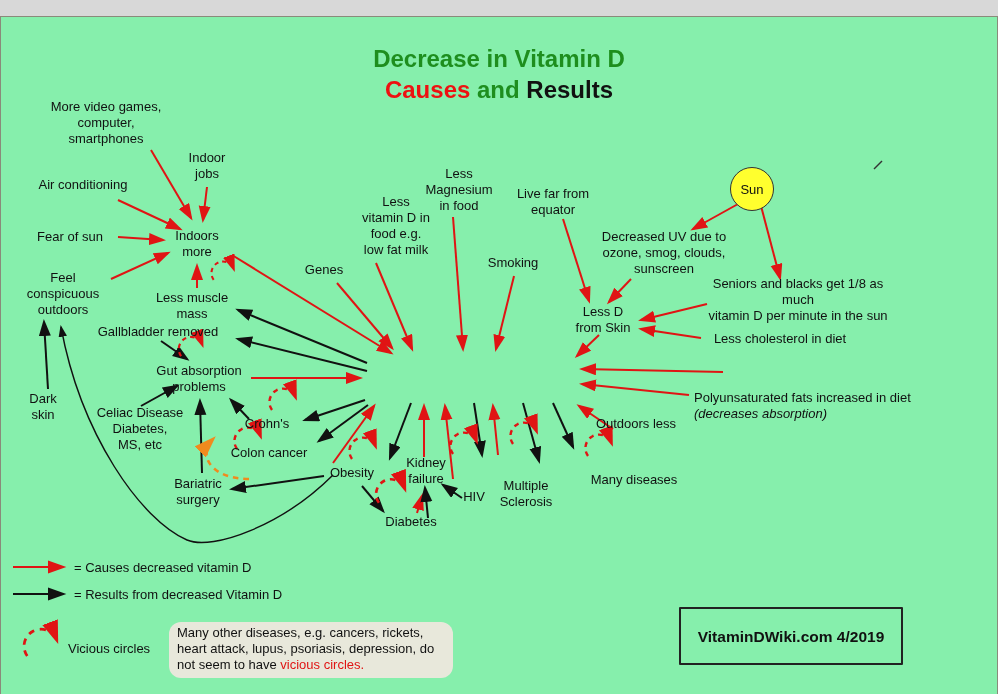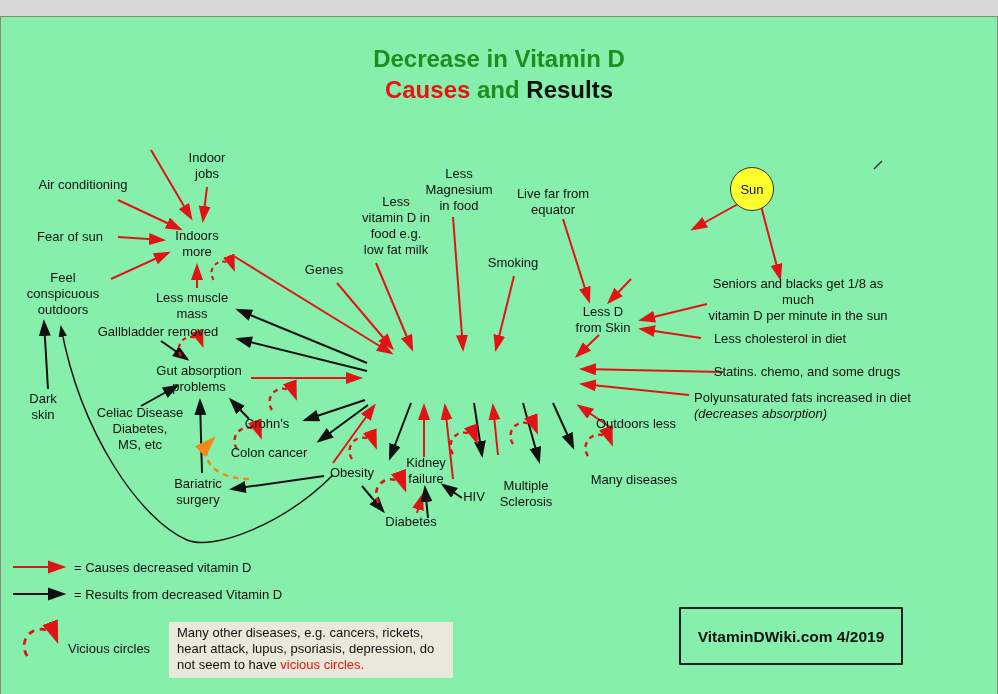--- a/index.html
+++ b/index.html
@@ -28,21 +28,21 @@
     display:flex;align-items:center;justify-content:center;
     font-size:28px;font-weight:bold;color:#1E8E1E;letter-spacing:1px;
   }
   #sun{
     position:absolute;left:729px;top:150px;width:42px;height:42px;
     background:#FFFF2E;border:1.5px solid #333;border-radius:50%;
     display:flex;align-items:center;justify-content:center;font-size:13px;
   }
   #note-box{
     position:absolute;left:168px;top:605px;width:268px;
-    background:#E8E8DB;border-radius:0;padding:3px 8px 5px 8px;
+    background:#E8E8DB;border-radius:12px;padding:3px 8px 5px 8px;
     font-size:13px;line-height:16px;
   }
   #note-box .hl{color:#E01414;}
   #footer-box{
     position:absolute;left:678px;top:590px;width:220px;height:54px;
     border:2px solid #222;border-radius:1px;
     display:flex;flex-direction:column;align-items:center;justify-content:center;
     font-size:15.5px;font-weight:bold;line-height:23px;
   }
   .legend-text{position:absolute;font-size:13px;}
@@ -140,20 +140,23 @@
   </svg>
 
   <div id="title">
     <div class="t-green">Decrease in Vitamin D</div>
     <div><span class="t-red">Causes</span><span class="t-green"> and </span><span class="t-black">Results</span></div>
   </div>
 
 
   <div id="sun">Sun</div>
 
+  <div class="n" style="left:105px;top:106px">More video games,
+computer,
+smartphones</div>
   <div class="n" style="left:206px;top:149px">Indoor
 jobs</div>
   <div class="n" style="left:82px;top:168px">Air conditioning</div>
   <div class="n" style="left:69px;top:220px">Fear of sun</div>
   <div class="n" style="left:196px;top:227px">Indoors
 more</div>
   <div class="n" style="left:62px;top:277px">Feel
 conspicuous
 outdoors</div>
   <div class="n" style="left:191px;top:289px">Less muscle
@@ -176,26 +179,28 @@
   <div class="n" style="left:395px;top:209px">Less
 vitamin D in
 food e.g.
 low fat milk</div>
   <div class="n" style="left:458px;top:173px">Less
 Magnesium
 in food</div>
   <div class="n" style="left:512px;top:246px">Smoking</div>
   <div class="n" style="left:552px;top:185px">Live far from
 equator</div>
+  <div class="n" style="left:663px;top:236px">Decreased UV due to
+ozone, smog, clouds,
+sunscreen</div>
   <div class="n" style="left:797px;top:283px">Seniors and blacks get 1/8 as much
 vitamin D per minute in the sun</div>
   <div class="n" style="left:779px;top:322px">Less cholesterol in diet</div>
   <div class="n" style="left:602px;top:303px">Less D
 from Skin</div>
-  <div class="n" style="left:806px;top:355px">Statins. chemo, and some drugs</div>
   <div class="nl" style="left:693px;top:381px">Polyunsaturated fats increased in diet</div>
   <div class="nl italic" style="left:693px;top:397px">(decreases absorption)</div>
   <div class="n" style="left:635px;top:407px">Outdoors less</div>
   <div class="n" style="left:633px;top:463px">Many diseases</div>
   <div class="n" style="left:425px;top:454px">Kidney
 failure</div>
   <div class="n" style="left:473px;top:480px">HIV</div>
   <div class="n" style="left:525px;top:477px">Multiple
 Sclerosis</div>
 

